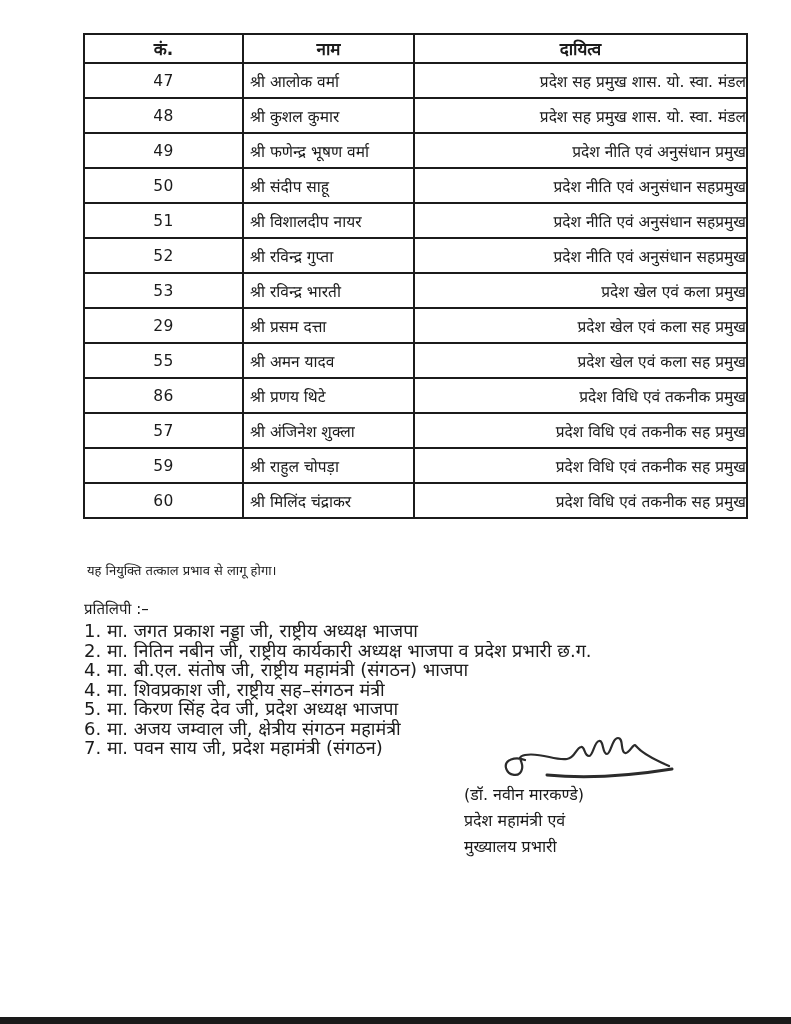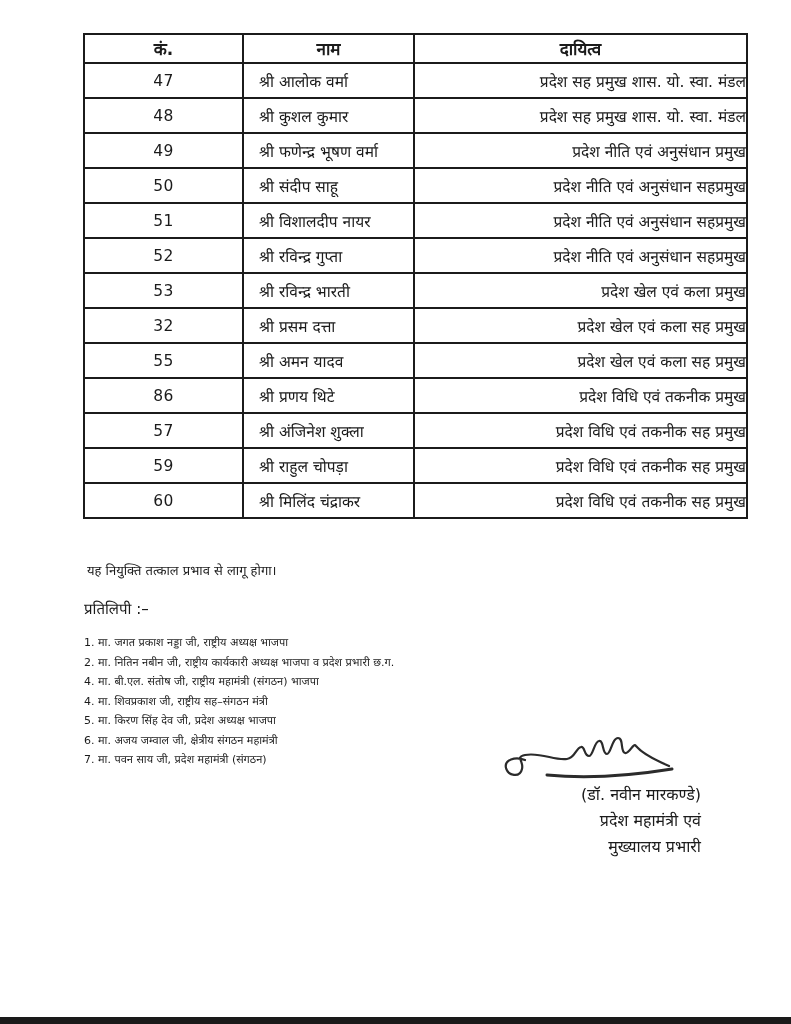--- a/index.html
+++ b/index.html
@@ -24,40 +24,39 @@
     overflow:hidden;
   }
   table.roster th {
     height:29px;
     font-size:17px;
     font-weight:600;
     text-align:center;
   }
   table.roster td { height:35px; font-size:15.5px; white-space:nowrap; }
   td.no   { text-align:center; font-size:14.5px; letter-spacing:.5px;border-radius:11px; }
-  td.name { text-align:left; padding-left:15px; }
+  td.name { text-align:left; padding-left:6px; }
   td.duty { text-align:right; }
   .effect-note {
     position:absolute; left:87px; top:561px;
     font-size:13px;
   }
   .copy-heading {
     position:absolute; left:84px; top:598px;
     font-size:15px;
     text-align:center;
   }
   .copy-list {
     position:absolute; left:84px; top:621px;
-    font-size:11px; line-height:19.5px;
+    font-size:18px; line-height:19.5px;
     white-space:nowrap;
-    margin-top:12px;
   }
   .sign-block {
-    position:absolute; left:441px; top:782px; width:260px;
-    text-align:right; font-size:16px; line-height:26px;
+    position:absolute; left:464px; top:782px; width:260px;
+    text-align:left; font-size:16px; line-height:26px;
   }
   .signature {
     position:absolute; left:495px; top:726px;
     width:185px; height:58px;
   }
   .page-edge-line {
     position:absolute; left:0; top:1017px;
     width:791px; height:7px;
     background:#1a1a1a;
   }
@@ -110,21 +109,21 @@
           <td class="no">52</td>
           <td class="name">श्री रविन्द्र गुप्ता</td>
           <td class="duty">प्रदेश नीति एवं अनुसंधान सहप्रमुख</td>
         </tr>
         <tr>
           <td class="no">53</td>
           <td class="name">श्री रविन्द्र भारती</td>
           <td class="duty">प्रदेश खेल एवं कला प्रमुख</td>
         </tr>
         <tr>
-          <td class="no">32</td>
+          <td class="no">29</td>
           <td class="name">श्री प्रसम दत्ता</td>
           <td class="duty">प्रदेश खेल एवं कला सह प्रमुख</td>
         </tr>
         <tr>
           <td class="no">55</td>
           <td class="name">श्री अमन यादव</td>
           <td class="duty">प्रदेश खेल एवं कला सह प्रमुख</td>
         </tr>
         <tr>
           <td class="no">86</td>

